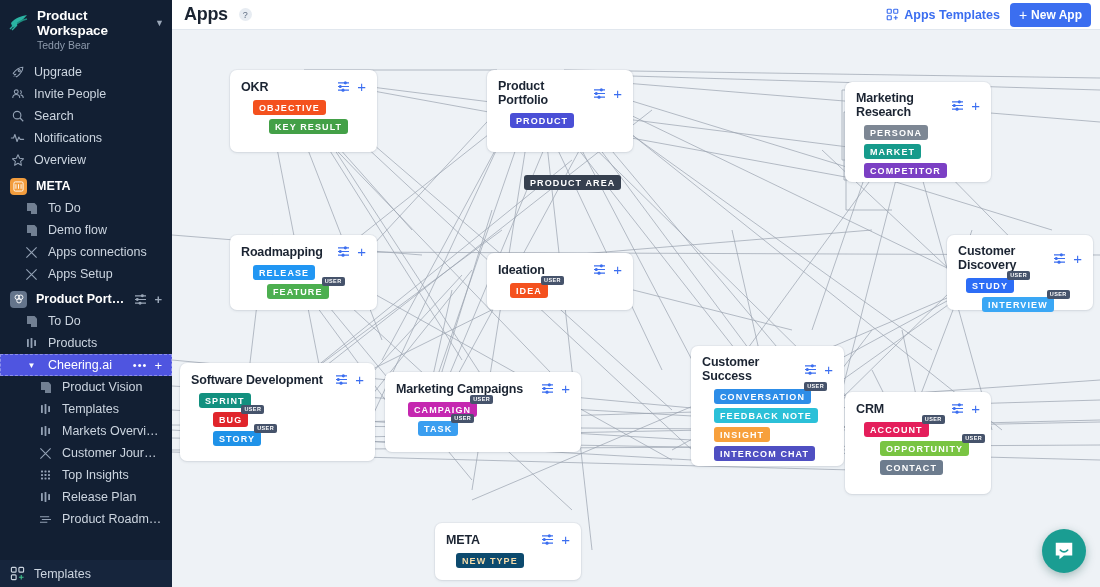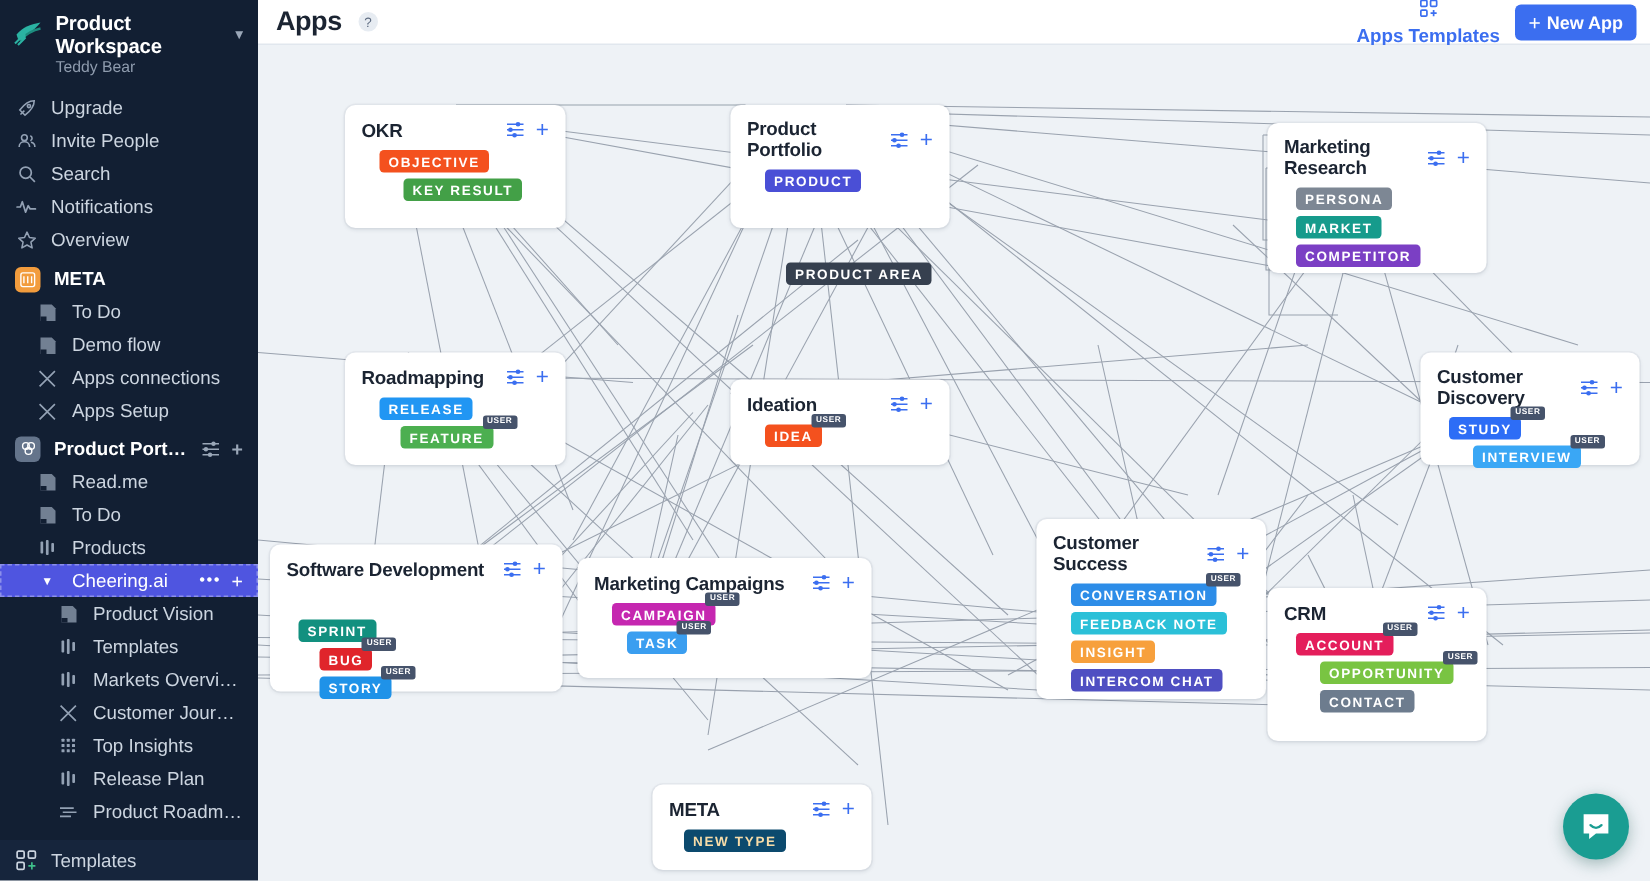--- a/index.html
+++ b/index.html
@@ -70,21 +70,21 @@
     display: flex; align-items: center; padding: 0 9px 0 12px; gap: 8px;
     flex: 0 0 30px;
   }
   .page-title { font-size: 18px; font-weight: bold; color: #1b2432; letter-spacing: -0.3px; }
   .help-dot {
     width: 13px; height: 13px; border-radius: 50%; background: #e7ecf2; color: #5d6b80;
     font-size: 9px; display: flex; align-items: center; justify-content: center;
     margin-left: 3px; cursor: pointer;
   }
   .top-right { margin-left: auto; display: flex; align-items: center; gap: 10px; }
-  .apps-templates { display: flex; align-items: center; gap: 5px; color: #3b6ef0; font-size: 12.5px; font-weight: bold; cursor: pointer; flex-direction: column; }
+  .apps-templates { display: flex; align-items: center; gap: 5px; color: #3b6ef0; font-size: 12.5px; font-weight: bold; cursor: pointer; }
   .new-app-btn {
     background: #3b6ef0; color: #fff; border: none; border-radius: 4px;
     padding: 4px 9px; font-size: 12px; font-weight: bold; cursor: pointer;
     display: flex; align-items: center; gap: 4px;
     font-family: "Liberation Sans", sans-serif;
   }
 
   .canvas { position: relative; flex: 1; overflow: hidden; background: #eef2f6; }
   .edges { position: absolute; inset: 0; width: 928px; height: 557px; pointer-events: none; }
 
@@ -256,29 +256,20 @@
                 <path d="M1 2 h12 M1 6 h12 M1 10 h12"></path>
                 <circle cx="9" cy="2" r="1.6" fill="currentColor" stroke="none"></circle>
                 <circle cx="3.5" cy="6" r="1.6" fill="currentColor" stroke="none"></circle>
                 <circle cx="6.5" cy="10" r="1.6" fill="currentColor" stroke="none"></circle>
               </svg>
           </span>
           <span>+</span>
         </span>
       </div>
 
-      <div class="nav-row indent1">
-        <span class="ic">
-          <svg width="12" height="13" viewBox="0 0 12 13" fill="currentColor">
-              <path d="M1 1 h7.5 L11 3.5 V12 H1 Z" opacity=".75"></path>
-              <path d="M1 9 h4 v3 H1 Z" fill="#121f33"></path>
-            </svg>
-        </span>
-        <span class="lbl">Read.me</span>
-      </div>
       <div class="nav-row indent1">
         <span class="ic">
           <svg width="12" height="13" viewBox="0 0 12 13" fill="currentColor">
               <path d="M1 1 h7.5 L11 3.5 V12 H1 Z" opacity=".75"></path>
               <path d="M1 9 h4 v3 H1 Z" fill="#121f33"></path>
             </svg>
         </span>
         <span class="lbl">To Do</span>
       </div>
       <div class="nav-row indent1">
@@ -713,21 +704,21 @@
                     <circle cx="9" cy="2" r="1.7" fill="currentColor" stroke="none"></circle>
                     <circle cx="3.5" cy="6" r="1.7" fill="currentColor" stroke="none"></circle>
                     <circle cx="6.5" cy="10" r="1.7" fill="currentColor" stroke="none"></circle>
                   </svg>
                 </span>
                 <span class="plus-ic">+</span>
               </div>
             </div>
             <div class="tag-row" style="padding-left: 8px;">
               <div class="tag-wrap">
-                <span class="tag" style="background: rgb(18, 144, 127); margin-top: 20px;">SPRINT</span>
+                <span class="tag" style="background: rgb(18, 144, 127);">SPRINT</span>
               </div>
             </div>
             <div class="tag-row" style="padding-left: 22px;">
               <div class="tag-wrap">
                 <span class="tag" style="background: rgb(224, 37, 43);">BUG</span>
                 <span class="userbadge">USER</span>
               </div>
             </div>
             <div class="tag-row" style="padding-left: 22px;">
               <div class="tag-wrap">

